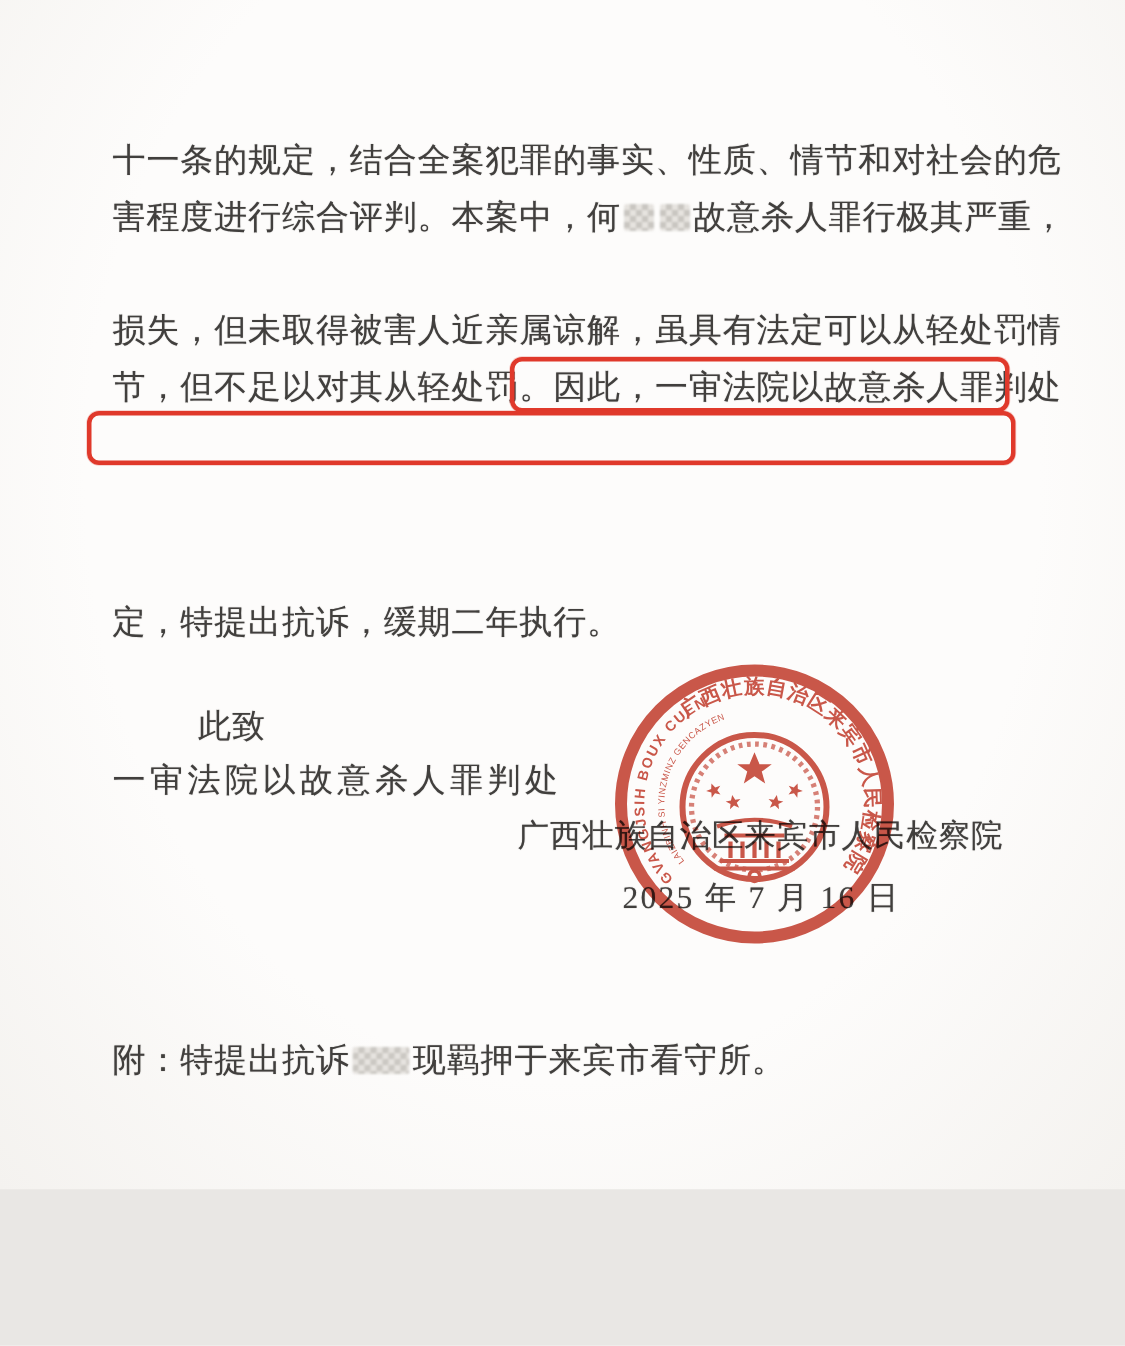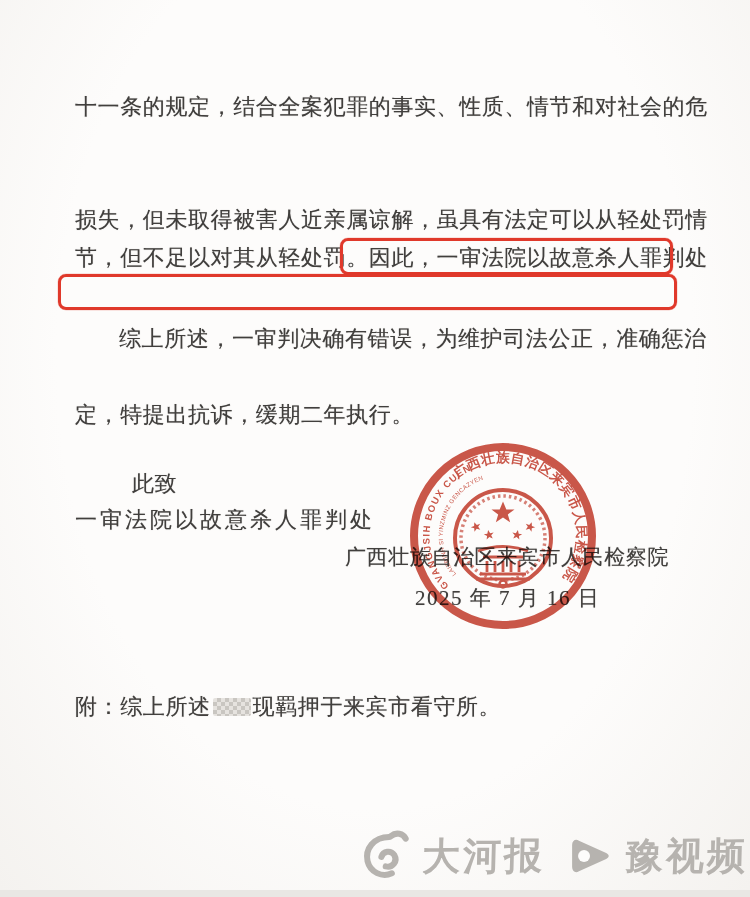--- a/index.html
+++ b/index.html
@@ -1,20 +1,20 @@
 <!DOCTYPE html>
 <html><head>
 <meta charset="utf-8">
 <style>
   * { margin: 0; padding: 0; box-sizing: border-box; }
   html, body { background: #e9e7e4; }
   .page {
     position: relative;
     width: 750px;
-    height: 890px;
+    height: 793px;
     margin: 0 auto;
     background:
       radial-gradient(ellipse at 50% 40%, #fdfcfb 60%, #f4f2ef 100%);
     overflow: hidden;
     font-family: "Liberation Serif", "DejaVu Serif", serif;
     color: #3e3c3a;
   }
   .line {
     position: absolute;
     left: 75px;
@@ -69,30 +69,30 @@
     font-family: "Liberation Serif", "DejaVu Serif", serif;
   }
 </style>
 </head>
 <body>
 
 <div class="page">
 
   <div class="line" style="top:92px">十一条的规定，结合全案犯罪的事实、性质、情节和对社会的危</div>
 
+  <div class="line" style="top:130px"><span>害程度进行综合评判。本案中，何</span><span class="mosaic"></span><span class="mosaic"></span><span>故意杀人罪行极其严重，</span></div>
 
   <div class="line" style="top:243px"><span>节，但不足以对其从轻处罚。</span><span>因此，一审法院以故意杀人罪判处</span></div>
 
   <div class="line" style="top:205px">损失，但未取得被害人近亲属谅解，虽具有法定可以从轻处罚情</div>
 
 
   <div class="redbox" style="left:340px; top:238px; width:333px; height:37px"></div>
   <div class="redbox" style="left:58px;  top:274px; width:619px; height:36px"></div>
 
-  <div class="line" style="top:324px; left:119px">综上所述，一审判决确有错误，为维护司法公正，准确惩治</div>
   <div class="line" style="top:400px">定，特提出抗诉，缓期二年执行。</div>
 
   <div class="line" style="top:469px; left:132px">此致</div>
   <div class="line" style="top:505px; letter-spacing:3px">一审法院以故意杀人罪判处</div>
   <div class="line" style="top:543px; left:345px; font-size:21px">广西壮族自治区来宾市人民检察院</div>
   <div class="line" style="top:584px; left:415px; font-size:21px; letter-spacing:1.5px">2025 年 7 月 16 日</div>
 
   <svg class="seal" viewBox="0 0 194 190" aria-hidden="true">
     <defs>
       <path id="arcLatinOuter" d="M 45,147 A 73,73 0 0 1 66,29" fill="none"></path>
@@ -134,21 +134,21 @@
         <line x1="97" y1="120" x2="97" y2="131"></line>
         <line x1="105" y1="120" x2="105" y2="131"></line>
         <line x1="113" y1="120" x2="113" y2="131"></line>
         <line x1="74" y1="133" x2="120" y2="133"></line>
         <line x1="70" y1="138" x2="124" y2="138"></line>
       </g>
       <circle cx="97" cy="143" r="3.5" fill="none" stroke-width="2.5"></circle>
     </g>
   </svg>
 
-  <div class="line" style="top:692px"><span>附：综上所述</span><span class="mosaic wide"></span><span>现羁押于来宾市看守所。</span></div>
+  <div class="line" style="top:692px"><span>附：特提出抗诉</span><span class="mosaic wide"></span><span>现羁押于来宾市看守所。</span></div>
 
   <div class="watermark">
     <svg width="52" height="52" viewBox="0 0 60 60" aria-hidden="true">
       <g fill="none" stroke="#b6b3af" stroke-width="7" stroke-linecap="round">
         <path d="M36,8 C18,8 8,22 11,36 C14,49 28,55 39,50"></path>
         <path d="M27,31 C29,24 38,23 42,29 C46,36 40,44 32,42"></path>
         <path d="M38,7 C44,2 52,4 55,10"></path>
       </g>
     </svg>
     <span class="wm-text">大河报</span>

